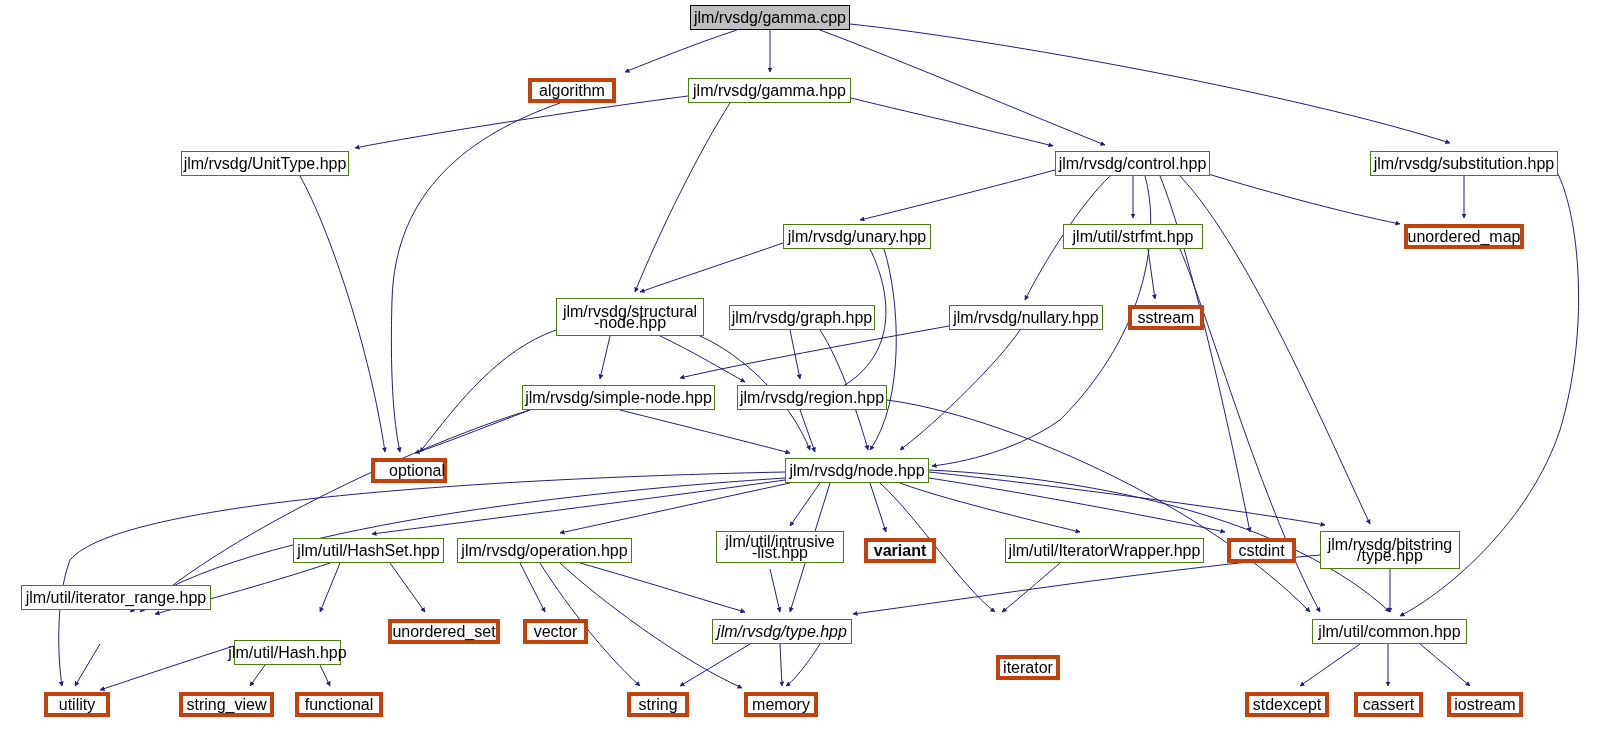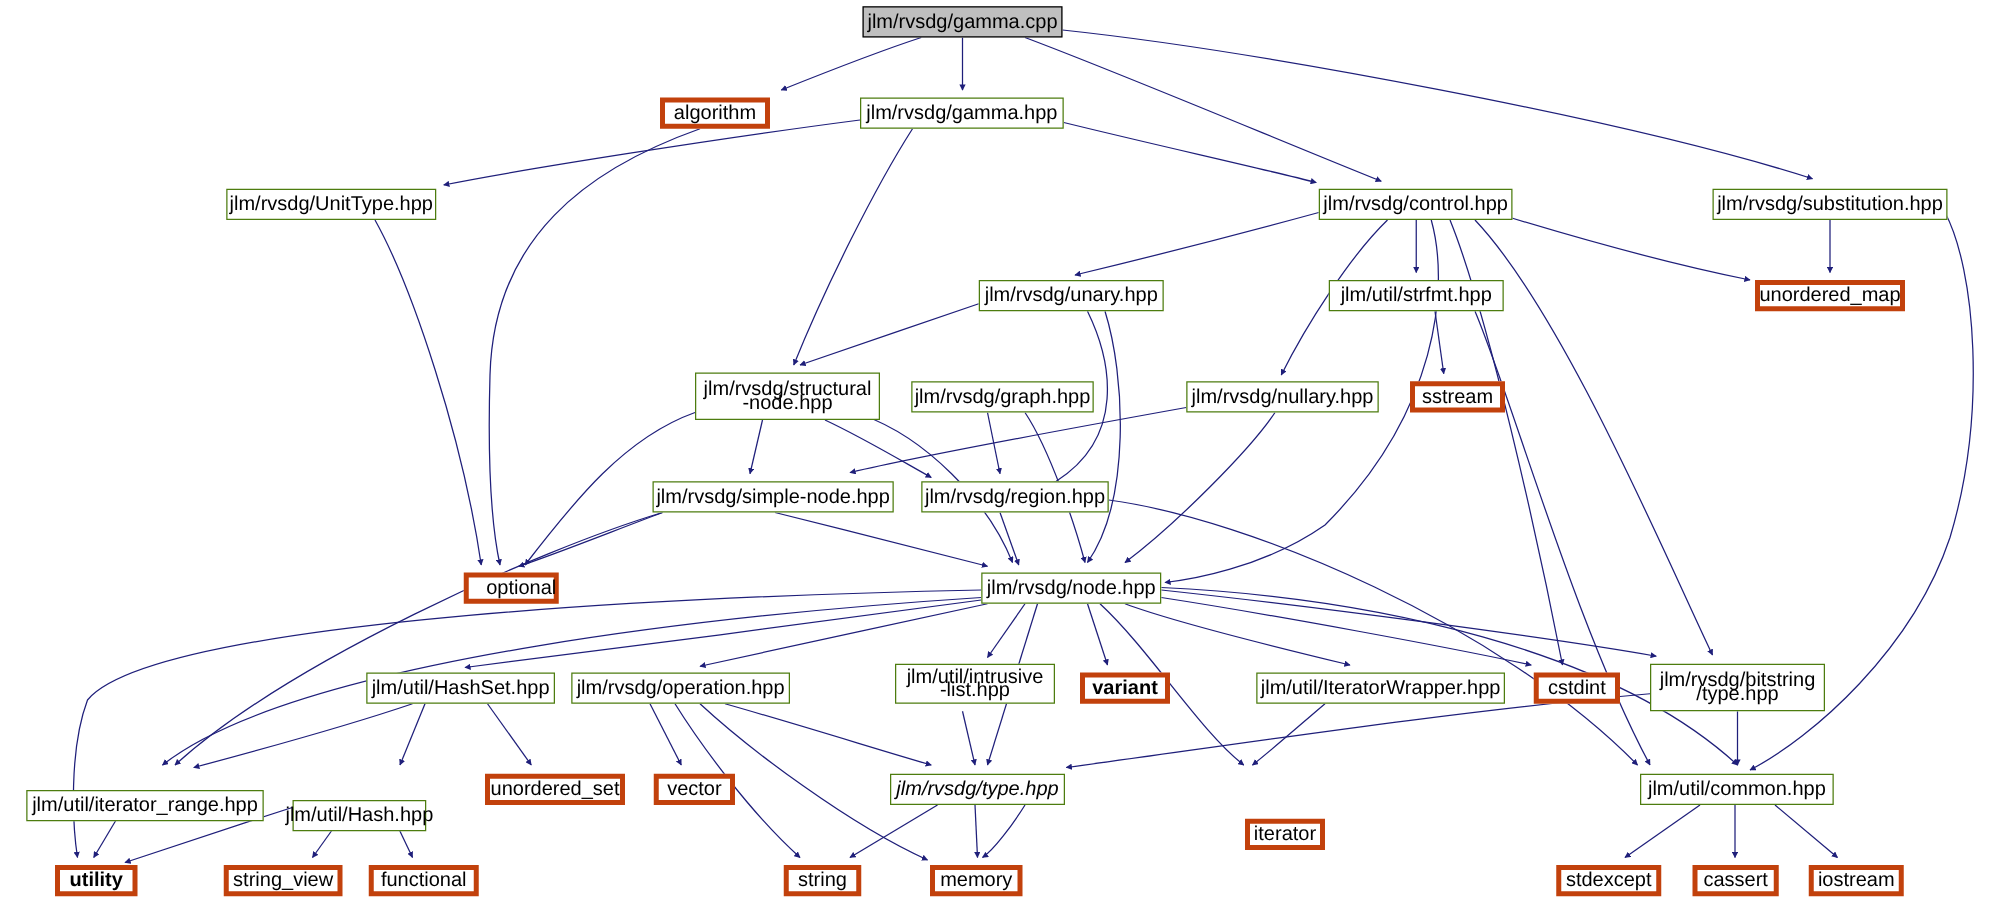--- a/index.html
+++ b/index.html
@@ -150,28 +150,28 @@
       <div class="node solid" style="left: 785px; top: 458px; width: 144px; height: 25px;">jlm/rvsdg/node.hpp</div>
       <div class="node solid" style="left: 293px; top: 538px; width: 151px; height: 25px;">jlm/util/HashSet.hpp</div>
       <div class="node solid" style="left: 457px; top: 538px; width: 175px; height: 25px;">jlm/rvsdg/operation.hpp</div>
       <div class="node solid" style="left: 716px; top: 531px; width: 128px; height: 32px;">jlm/util/intrusive
 -list.hpp</div>
       <div class="node dashed" style="left: 864px; top: 538px; width: 72px; height: 25px; font-weight: bold;">variant</div>
       <div class="node solid" style="left: 1005px; top: 538px; width: 199px; height: 25px;">jlm/util/IteratorWrapper.hpp</div>
       <div class="node dashed" style="left: 1227px; top: 538px; width: 69px; height: 25px;">cstdint</div>
       <div class="node solid" style="left: 1320px; top: 531px; width: 140px; height: 38px;">jlm/rvsdg/bitstring
 /type.hpp</div>
-      <div class="node solid" style="left: 21px; top: 632px; width: 190px; height: 25px;">jlm/util/iterator_range.hpp</div>
+      <div class="node solid" style="left: 21px; top: 585px; width: 190px; height: 25px;">jlm/util/iterator_range.hpp</div>
       <div class="node solid" style="left: 234px; top: 640px; width: 107px; height: 25px;">jlm/util/Hash.hpp</div>
       <div class="node dashed" style="left: 388px; top: 619px; width: 112px; height: 25px;">unordered_set</div>
       <div class="node dashed" style="left: 523px; top: 619px; width: 65px; height: 25px;">vector</div>
       <div class="node solid" style="left: 712px; top: 619px; width: 140px; height: 25px; font-style: italic;">jlm/rvsdg/type.hpp</div>
       <div class="node dashed" style="left: 996px; top: 619px; width: 64px; height: 25px; margin-top: 36px;">iterator</div>
       <div class="node solid" style="left: 1312px; top: 619px; width: 155px; height: 25px;">jlm/util/common.hpp</div>
-      <div class="node dashed" style="left: 44px; top: 692px; width: 66px; height: 25px; font-weight: bold;">utility</div>
+      <div class="node dashed" style="left: 44px; top: 692px; width: 66px; height: 25px;">utility</div>
       <div class="node dashed" style="left: 179px; top: 692px; width: 95px; height: 25px;">string_view</div>
       <div class="node dashed" style="left: 295px; top: 692px; width: 88px; height: 25px;">functional</div>
       <div class="node dashed" style="left: 627px; top: 692px; width: 62px; height: 25px;">string</div>
       <div class="node dashed" style="left: 744px; top: 692px; width: 74px; height: 25px;">memory</div>
       <div class="node dashed" style="left: 1245px; top: 692px; width: 84px; height: 25px;">stdexcept</div>
       <div class="node dashed" style="left: 1354px; top: 692px; width: 69px; height: 25px;">cassert</div>
       <div class="node dashed" style="left: 1447px; top: 692px; width: 76px; height: 25px;">iostream</div>
     </div>
 </div>
 

